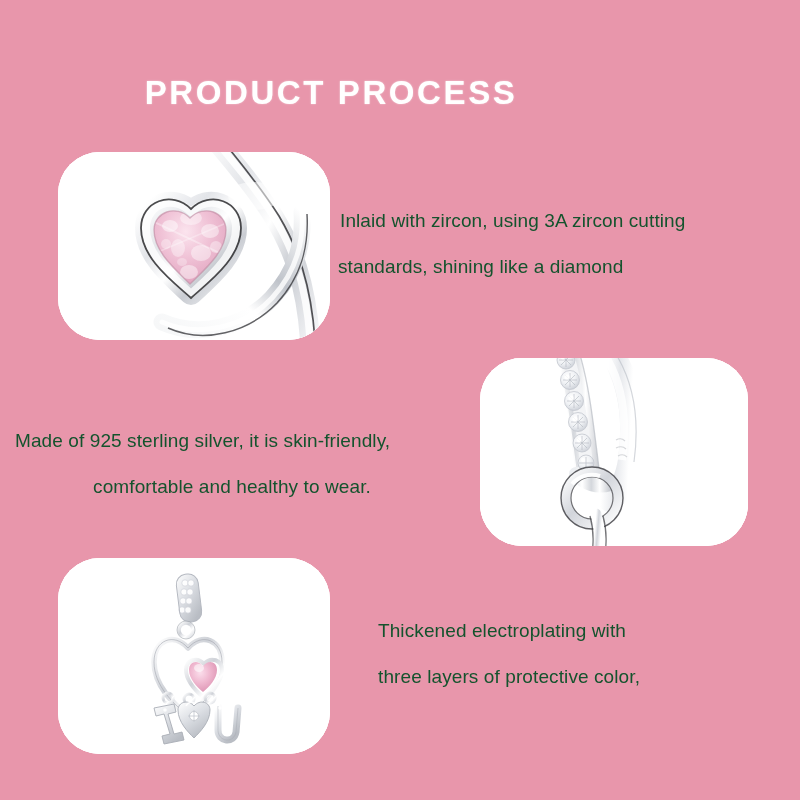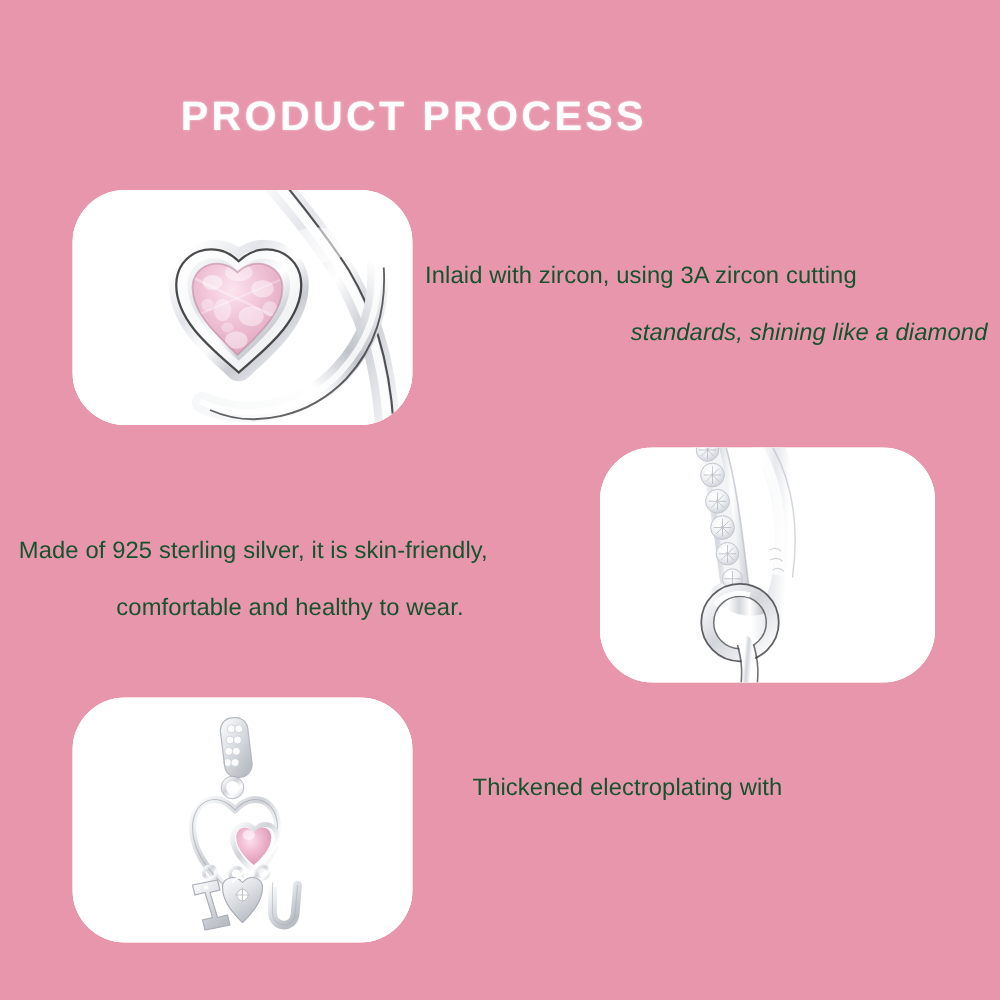--- a/index.html
+++ b/index.html
@@ -62,21 +62,21 @@
     color: #14532d;
     font-size: 19px;
     line-height: 46px;
     letter-spacing: 0.1px;
     white-space: nowrap;
   }
   .text-block .line { display: block; }
 
   #text-1 { left: 338px; top: 198px; width: 452px; text-align: center; }
   #text-1 .line-1 { text-align: left; margin-left: 2px; }
-  #text-1 .line-2 { text-align: right; font-style: italic; }
+  #text-1 .line-2 { text-align: left; }
 
   #text-2 { left: 0px; top: 418px; width: 470px; text-align: center; }
   #text-2 .line-1 { text-align: left; margin-left: 15px; }
   #text-2 .line-2 { text-align: center; margin-left: -6px; }
 
   #text-3 { left: 378px; top: 608px; width: 366px; text-align: left; }
 
   
   svg { display: block; }
 </style>
@@ -339,15 +339,16 @@
         <circle cx="162" cy="150" r="1.8" fill="#ffffff" opacity="0.9"></circle>
 
         <ellipse cx="46" cy="60" rx="30" ry="34" fill="#ffffff" opacity="0.55"></ellipse>
         <ellipse cx="226" cy="140" rx="34" ry="36" fill="#ffffff" opacity="0.55"></ellipse>
       </svg>
     </div>
   </div>
 
   <div class="text-block" id="text-3">
     <span class="line">Thickened electroplating with</span>
+    <span class="line">three layers of protective color,</span>
   </div>
 
 </div>
 
 </body></html>

